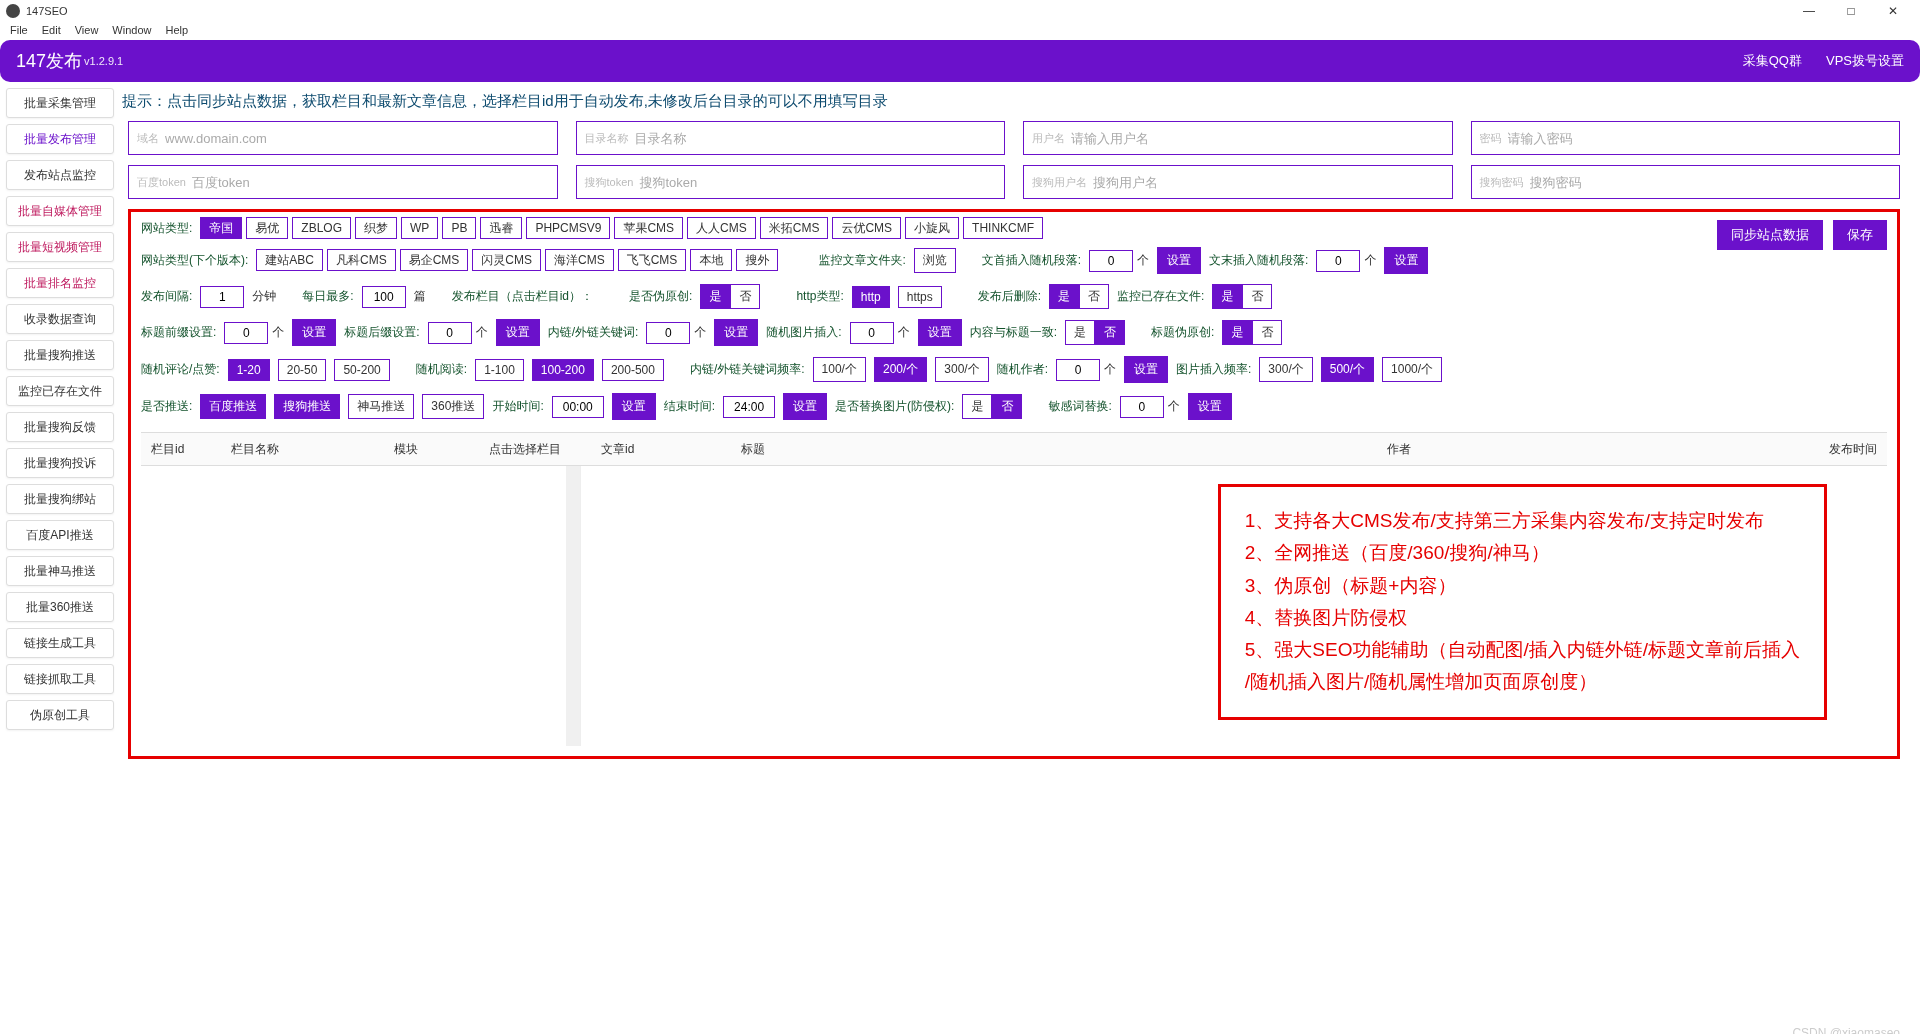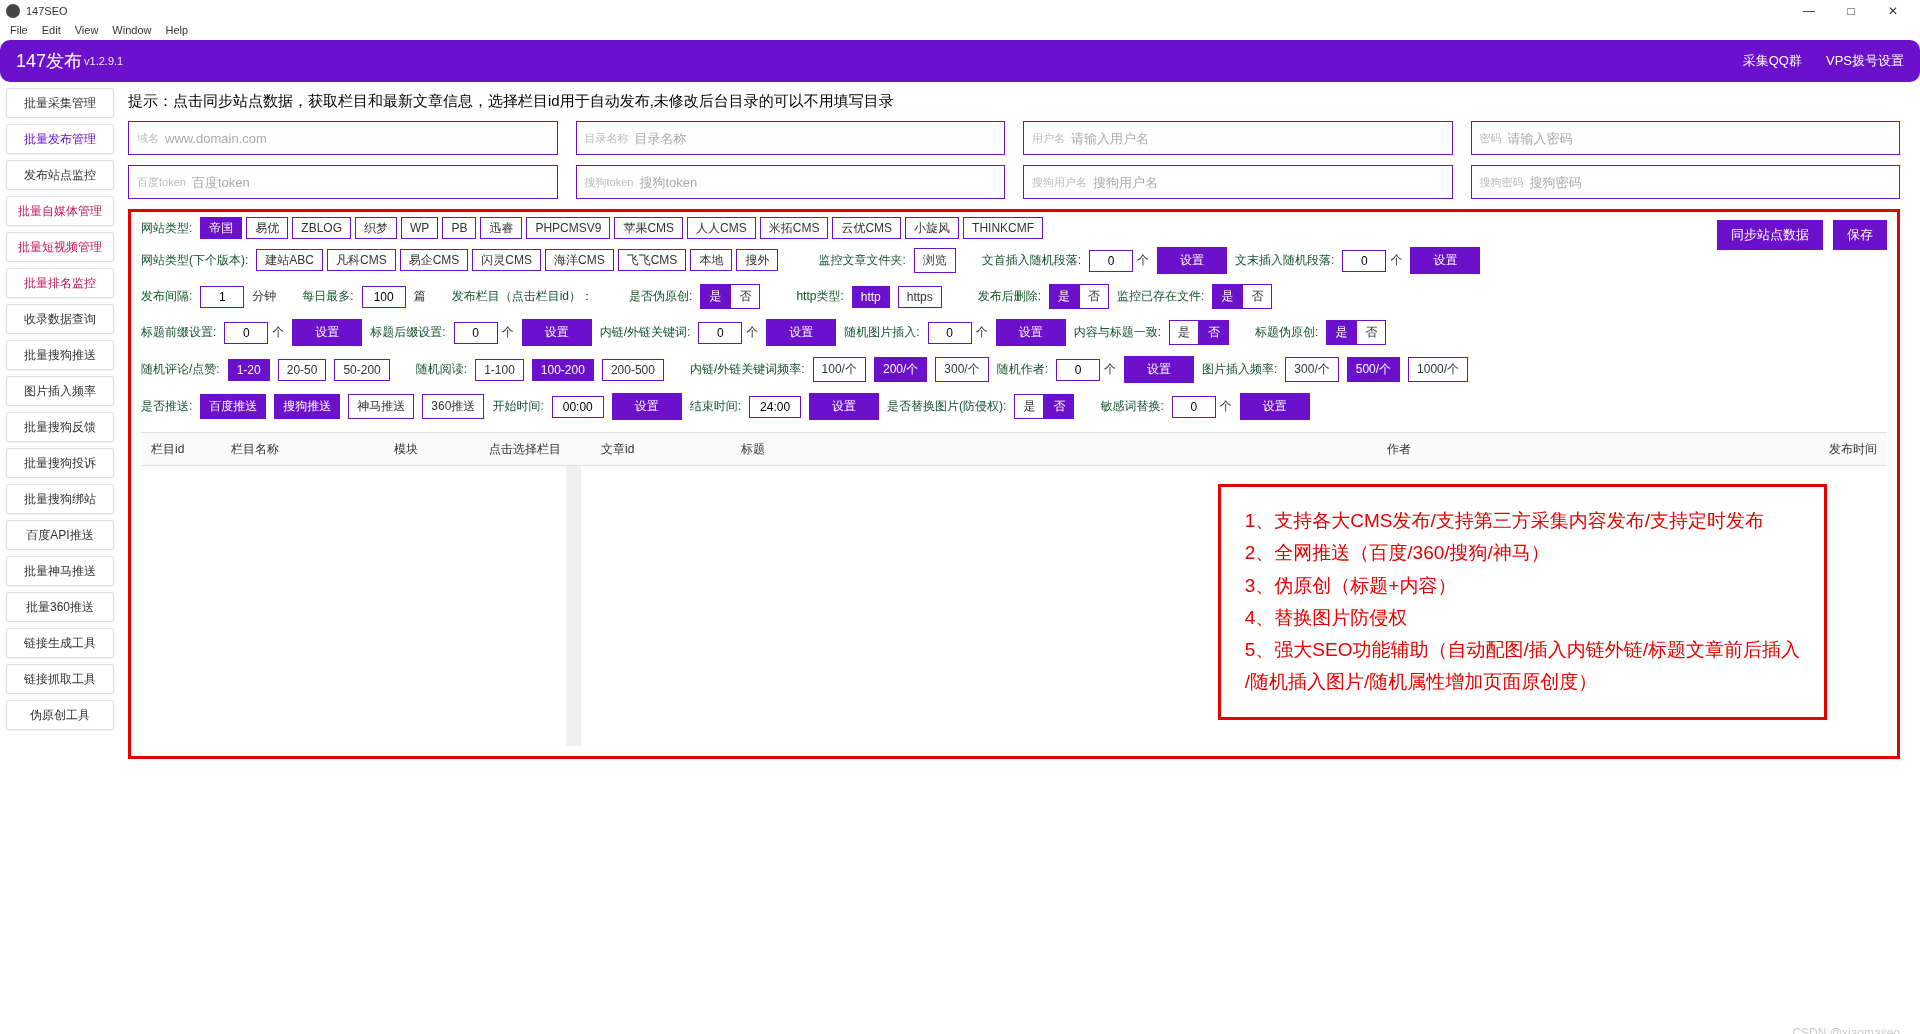--- a/index.html
+++ b/index.html
@@ -15,32 +15,32 @@
 .appbar .apptitle { font-size: 18px; font-weight: 500; }
 .appbar .ver { font-size: 11px; margin-left: 2px; opacity: .9; }
 .appbar .spacer { flex: 1; }
 .appbar .link { color: #fff; margin-left: 24px; font-size: 13px; }
 .main { display: flex; height: calc(100vh - 70px); }
 .sidebar { width: 120px; padding: 6px 6px; display: flex; flex-direction: column; gap: 6px; }
 .sidebar .navbtn { border: 1px solid #ddd; background: #fff; border-radius: 3px; height: 30px; display: flex; align-items: center; justify-content: center; font-size: 12px; color: #333; cursor: pointer; box-shadow: 0 1px 2px rgba(0,0,0,.05); }
 .sidebar .navbtn.active { color: #6b11cb; }
 .sidebar .navbtn.disabled { color: #be185d; }
 .content { flex: 1; padding: 6px 12px 12px 0; position: relative; }
-.tip { font-size: 15px; color: #000000; margin: 4px 0 10px 8px; }
+.tip { font-size: 15px; color: #0c4a6e; margin: 4px 0 10px 2px; }
 .row { display: flex; gap: 18px; margin: 0 8px 10px; }
 .inpwrap { flex: 1; border: 1px solid #6b11cb; height: 34px; display: flex; align-items: center; padding: 0 8px; }
 .inpwrap .lbl { color: #bbb; font-size: 11px; margin-right: 6px; white-space: nowrap; }
 .inpwrap input { border: none; outline: none; flex: 1; font-size: 13px; color: #333; background: transparent; }
 .inpwrap input::placeholder { color: #aaa; }
 .redbox { border: 3px solid #e60000; margin: 0 8px; padding: 8px 10px 10px; position: relative; }
 .cfgrow { display: flex; align-items: center; gap: 8px; margin-bottom: 10px; flex-wrap: wrap; font-size: 12px; }
 .cfglbl { color: #14532d; white-space: nowrap; }
 .tag { border: 1px solid #6b11cb; padding: 3px 8px; font-size: 12px; cursor: pointer; background: #fff; color: #333; white-space: nowrap; }
 .tag.sel { background: #6b11cb; color: #fff; }
-.pbtn { background: #6b11cb; color: #fff; border: none; padding: 5px 23px; font-size: 12px; cursor: pointer; }
+.pbtn { background: #6b11cb; color: #fff; border: none; padding: 5px 10px; font-size: 12px; cursor: pointer; }
 .pbtn.big { padding: 6px 14px; font-size: 13px; }
 .num { border: 1px solid #6b11cb; width: 44px; height: 22px; text-align: center; font-size: 12px; outline: none; }
 .unit { margin-left: -4px; }
 .toprightbtns { position: absolute; right: 10px; top: 8px; display: flex; gap: 10px; }
 .tblhdr { display: flex; border-top: 1px solid #ddd; border-bottom: 1px solid #ddd; background: #fafafa; height: 34px; align-items: center; font-size: 12px; color: #333; margin-top: 12px; }
 .tblhdr > div { padding: 0 10px; }
 .tblbody { display: flex; height: 280px; }
 .tblleft { width: 440px; position: relative; border-right: 1px solid #eee; }
 .tblleft .scrollhint { position: absolute; right: 0; top: 0; width: 14px; height: 100%; background: #f0f0f0; }
 .tblright { flex: 1; position: relative; }
@@ -83,21 +83,21 @@
 <div class="main">
   <div class="sidebar" id="sidebar">
       <div class="navbtn ">批量采集管理</div>
       <div class="navbtn active">批量发布管理</div>
       <div class="navbtn ">发布站点监控</div>
       <div class="navbtn disabled">批量自媒体管理</div>
       <div class="navbtn disabled">批量短视频管理</div>
       <div class="navbtn disabled">批量排名监控</div>
       <div class="navbtn ">收录数据查询</div>
       <div class="navbtn ">批量搜狗推送</div>
-      <div class="navbtn ">图片插入频率</div>
+      <div class="navbtn ">监控已存在文件</div>
       <div class="navbtn ">批量搜狗反馈</div>
       <div class="navbtn ">批量搜狗投诉</div>
       <div class="navbtn ">批量搜狗绑站</div>
       <div class="navbtn ">百度API推送</div>
       <div class="navbtn ">批量神马推送</div>
       <div class="navbtn ">批量360推送</div>
       <div class="navbtn ">链接生成工具</div>
       <div class="navbtn ">链接抓取工具</div>
       <div class="navbtn ">伪原创工具</div>
     </div>

